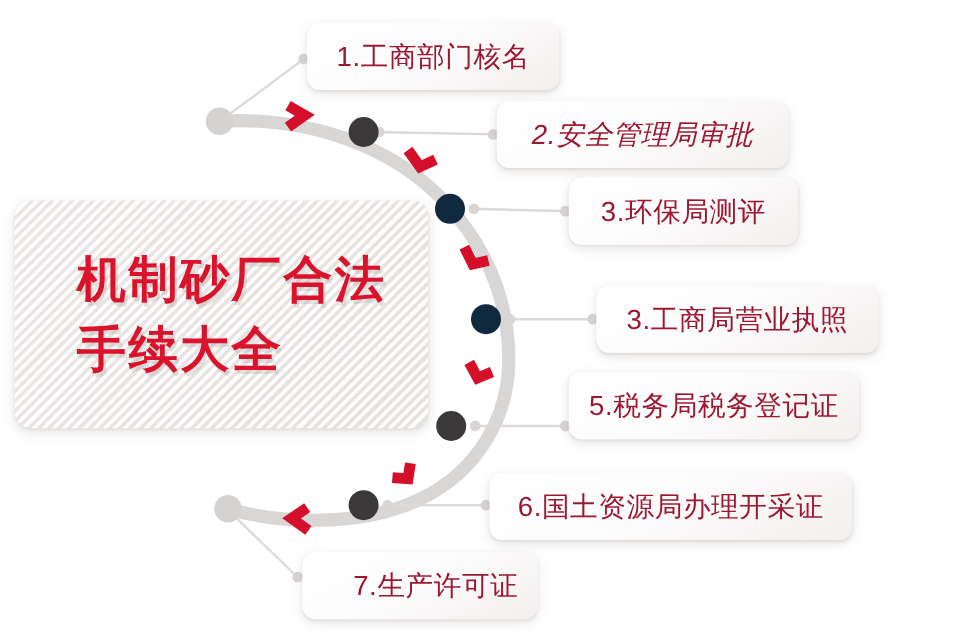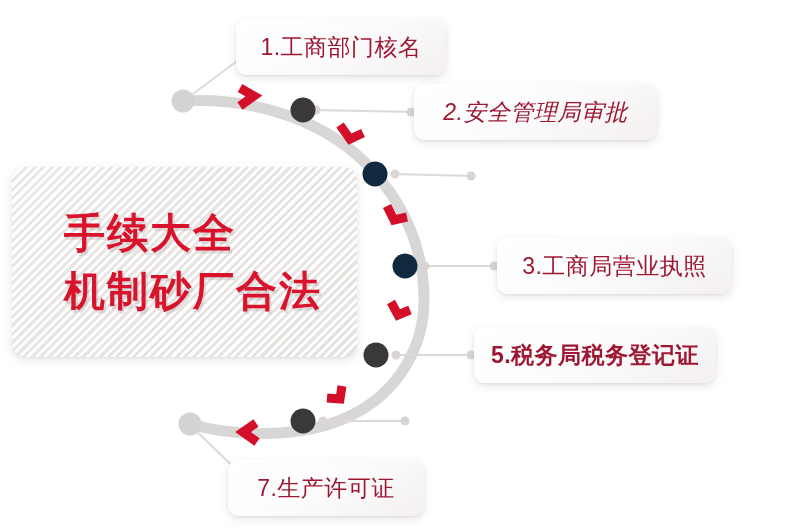--- a/index.html
+++ b/index.html
@@ -75,27 +75,27 @@
     padding: 0 16px;
   }
   .step-card-label {
     font-size: 23px;
     color: #9d1733;
     letter-spacing: 0.5px;
     white-space: nowrap;
   }
 
   
-  #card-1 { left: 236px; top: 19px;  width: 210px; height: 56px; }
+  #card-1 { left: 256px; top: 19px;  width: 210px; height: 56px; }
   #card-2 { left: 414px; top: 84px;  width: 243px; height: 56px; font-style: italic; }
   #card-3 { left: 474px; top: 148px; width: 191px; height: 56px; }
   #card-4 { left: 497px; top: 238px; width: 235px; height: 56px; }
-  #card-5 { left: 474px; top: 327px; width: 242px; height: 56px; font-weight: bold; }
+  #card-5 { left: 474px; top: 310px; width: 242px; height: 56px; }
   #card-6 { left: 408px; top: 394px; width: 302px; height: 56px; }
-  #card-7 { left: 228px; top: 460px; width: 196px; height: 56px; }
+  #card-7 { left: 252px; top: 460px; width: 196px; height: 56px; justify-content: flex-end; }
 </style>
 </head>
 <body>
 
 <div id="infographic">
 
   <svg id="flow-svg" viewBox="0 0 800 530" xmlns="http://www.w3.org/2000/svg">
 
     <path d="M 183,101
              C 258,97 330,122 374,172
@@ -142,39 +142,45 @@
       <polyline points="240,88 254,96 240,106"></polyline>
       <polyline points="340,125 350,139 363,133"></polyline>
       <polyline points="387,206 394,220 407,217"></polyline>
       <polyline points="391,302 398,315 410,310"></polyline>
       <polyline points="342,386 340,399 327,398"></polyline>
       <polyline points="256,423 243,432 257,442"></polyline>
     </g>
   </svg>
 
   <div id="title-panel">
+    <div class="title-line">机制砂厂合法</div>
     <div class="title-line">手续大全</div>
-    <div class="title-line">机制砂厂合法</div>
   </div>
 
   <div class="step-card" id="card-1">
     <span class="step-card-label">1.工商部门核名</span>
   </div>
 
   <div class="step-card" id="card-2">
     <span class="step-card-label">2.安全管理局审批</span>
   </div>
 
+  <div class="step-card" id="card-3">
+    <span class="step-card-label">3.环保局测评</span>
+  </div>
 
   <div class="step-card" id="card-4">
     <span class="step-card-label">3.工商局营业执照</span>
   </div>
 
   <div class="step-card" id="card-5">
     <span class="step-card-label">5.税务局税务登记证</span>
   </div>
 
+  <div class="step-card" id="card-6">
+    <span class="step-card-label">6.国土资源局办理开采证</span>
+  </div>
 
   <div class="step-card" id="card-7">
     <span class="step-card-label">7.生产许可证</span>
   </div>
 
 </div>
 
 </body></html>

